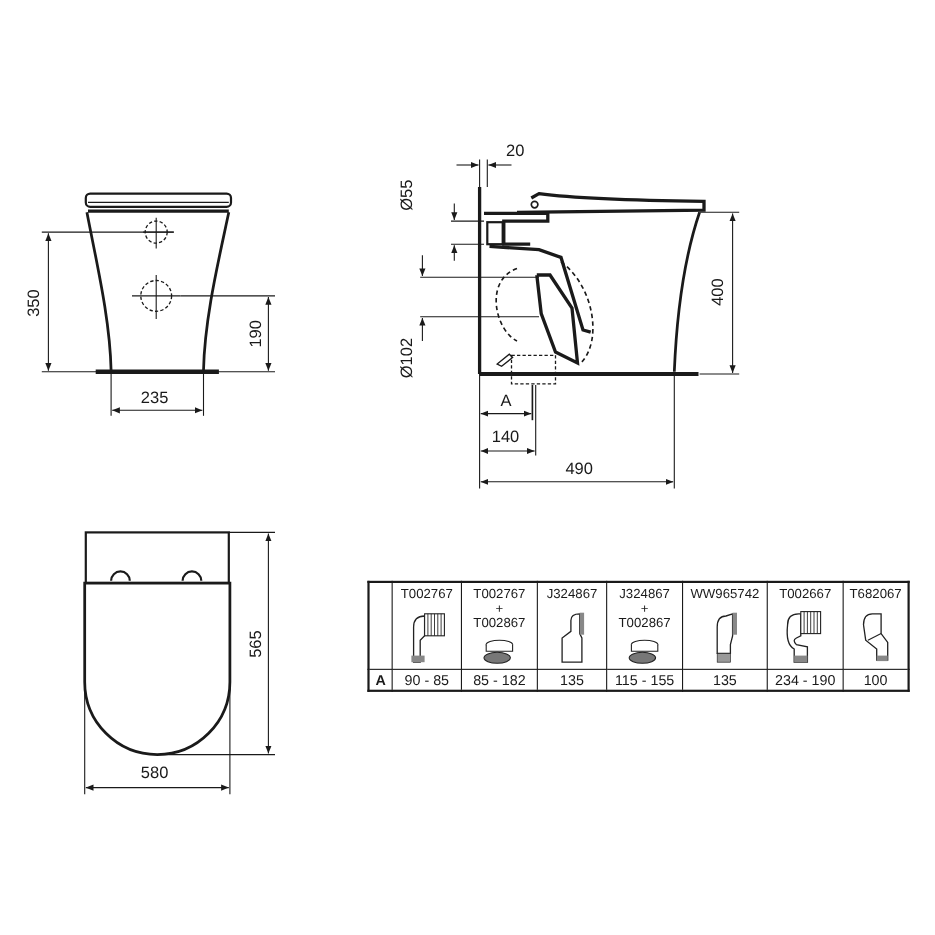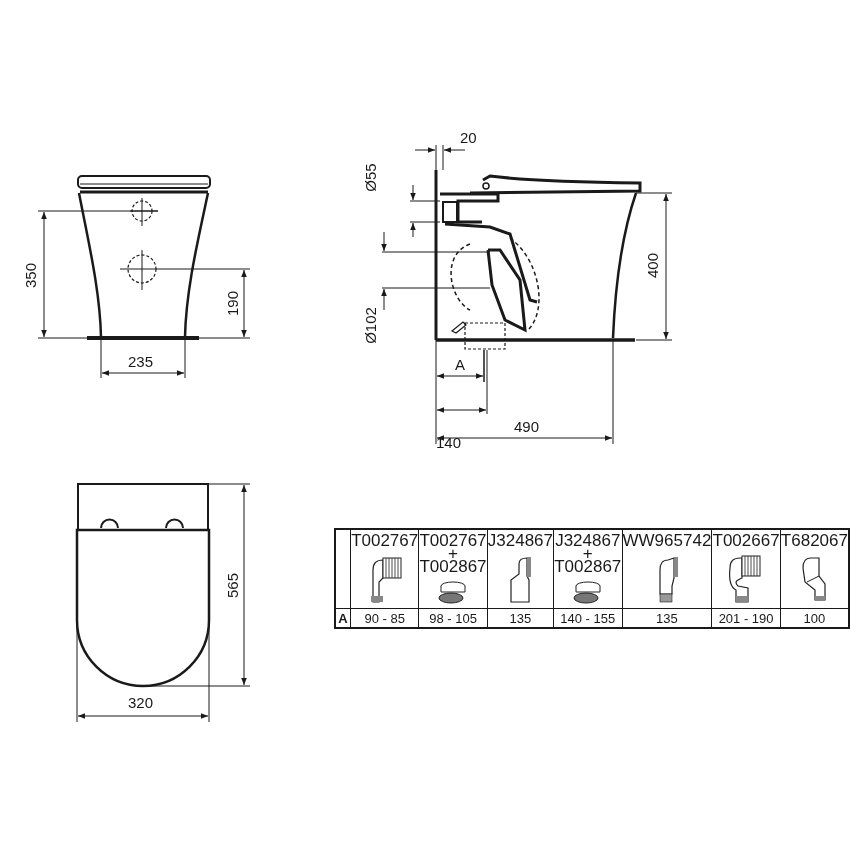--- a/index.html
+++ b/index.html
@@ -1,21 +1,21 @@
 <!DOCTYPE html>
 <html><head>
 <meta charset="utf-8">
 <style>
   html,body{margin:0;padding:0;background:#ffffff;}
   body{width:850px;height:850px;position:relative;overflow:hidden;font-family:"Liberation Sans",sans-serif;color:#1a1a1a;}
   svg.drawing{position:absolute;left:0;top:0;width:850px;height:850px;}
   .lbl{position:absolute;font-size:15px;color:#1a1a1a;line-height:1;white-space:nowrap;}
   .rot{transform-origin:center center;transform:rotate(-90deg);}
   table.fit{position:absolute;left:334px;top:528px;border-collapse:collapse;border:2px solid #1a1a1a;font-family:"Liberation Sans",sans-serif;}
-  table.fit td{border:1px solid #1a1a1a;text-align:center;padding:0;font-size:17px;vertical-align:top;}
+  table.fit td{border:1px solid #1a1a1a;text-align:center;padding:0;font-size:12px;vertical-align:top;}
   table.fit td.key{width:20px;font-weight:bold;font-size:17px;vertical-align:middle;}
   table.fit tr.vals td{height:18px;vertical-align:middle;font-size:13px;}
   .cell{position:relative;height:78px;}
   .code{display:block;line-height:13px;padding-top:4px;}
   .icon{position:absolute;left:50%;bottom:4px;transform:translateX(-50%);}
 </style>
 </head>
 <body>
 
 <svg class="drawing" viewBox="0 0 850 850">
@@ -114,25 +114,25 @@
 
 <div class="lbl rot" style="left:18px;top:268px;">350</div>
 <div class="lbl rot" style="left:220px;top:296px;">190</div>
 <div class="lbl" style="left:128px;top:354px;">235</div>
 
 <div class="lbl" style="left:460px;top:130px;">20</div>
 <div class="lbl rot" style="left:356px;top:170px;">Ø55</div>
 <div class="lbl rot" style="left:352px;top:318px;">Ø102</div>
 <div class="lbl rot" style="left:640px;top:258px;">400</div>
 <div class="lbl" style="left:455px;top:357px;">A</div>
-<div class="lbl" style="left:436px;top:390px;margin-top:45px;">140</div>
+<div class="lbl" style="left:447px;top:390px;">140</div>
 <div class="lbl" style="left:514px;top:419px;">490</div>
 
 <div class="lbl rot" style="left:220px;top:578px;">565</div>
-<div class="lbl" style="left:128px;top:695px;">320</div>
+<div class="lbl" style="left:128px;top:695px;">580</div>
 
 <table class="fit">
   <tbody>
       <tr>
     <td class="key"></td>
     <td style="width:62px">
           <div class="cell">
       <span class="code">T002767</span>
       <svg class="icon" width="40" height="50">
               <path d="M8,48 L8,16 Q8,6 18,6 L18,24 L14,28 L14,48 Z" fill="#fff" stroke="#222" stroke-width="1.2"></path>
@@ -203,21 +203,21 @@
               <path d="M6,14 Q6,4 14,4 L22,4 L22,22 L28,30 L28,46 L18,46 L18,36 L8,28 Z" fill="#fff" stroke="#222" stroke-width="1.2"></path>
               <path d="M10,28 L22,22" stroke="#222"></path>
               <rect x="18" y="42" width="10" height="5" fill="#888"></rect>
             </svg>
     </div>
         </td>
   </tr>
   <tr class="vals">
     <td class="key">A</td>
     <td>90 - 85</td>
-    <td>98 - 105</td>
+    <td>85 - 182</td>
     <td>135</td>
-    <td>140 - 155</td>
+    <td>115 - 155</td>
     <td>135</td>
-    <td>201 - 190</td>
+    <td>234 - 190</td>
     <td>100</td>
   </tr>
 </tbody>
   </table>
 
 </body></html>

